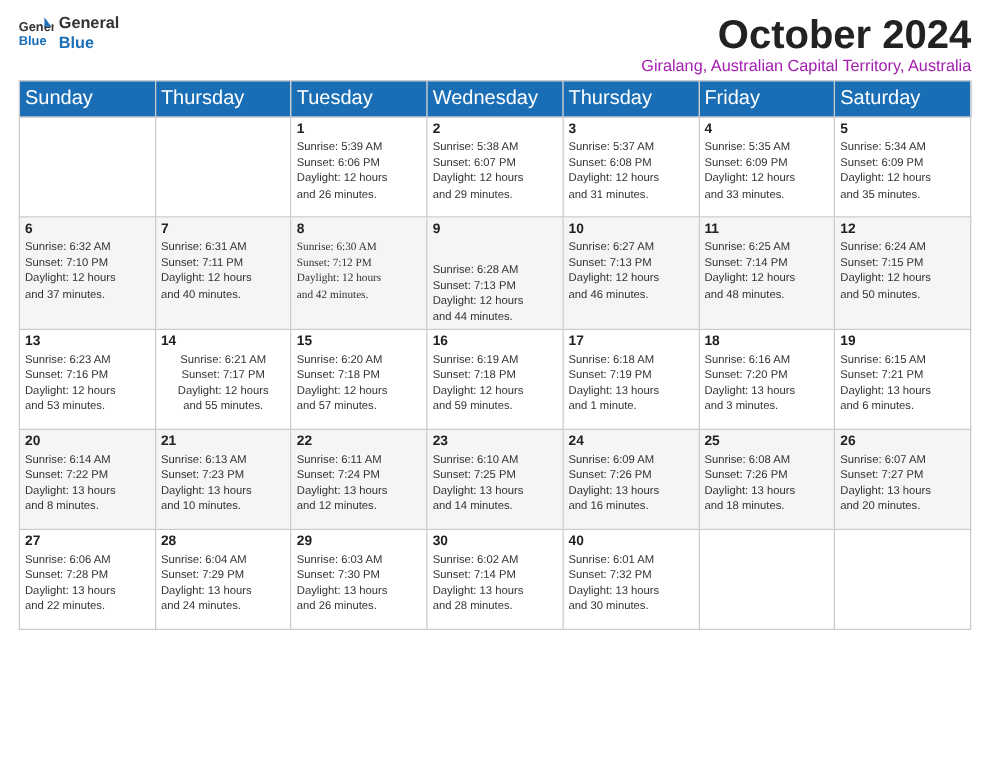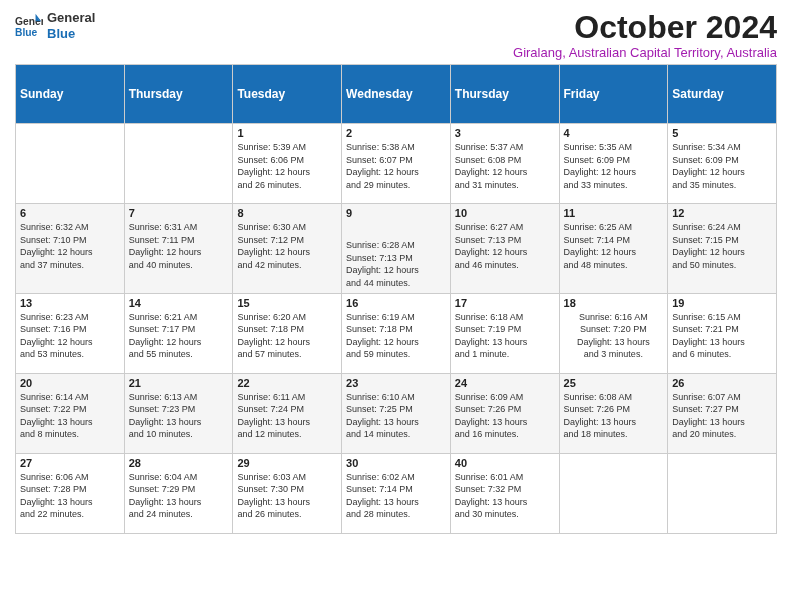--- a/index.html
+++ b/index.html
@@ -44,23 +44,23 @@
       color: #a21caf;
     }
     .calendar {
       width: 100%;
       border-collapse: collapse;
       table-layout: fixed;
     }
     .calendar th {
       background: #1a6eb5;
       color: #fff;
-      font-size: 12px;
-      font-weight: bold;
-      padding: 22px 4px;
+      font-size: 16px;
+      font-weight: normal;
+      padding: 5px 4px;
       text-align: left;
       border: 1px solid #ccc;
     }
     .calendar td {
       border: 1px solid #ccc;
       vertical-align: top;
       padding: 3px 4px;
       font-size: 9.5px;
       color: #333;
       height: 80px;
@@ -172,21 +172,21 @@
           </td>
           <td>
             <span class="day-num">7</span>
             <div class="day-info" style="white-space: pre-line;">Sunrise: 6:31 AM
 Sunset: 7:11 PM
 Daylight: 12 hours
 and 40 minutes.</div>
           </td>
           <td>
             <span class="day-num">8</span>
-            <div class="day-info" style="white-space: pre-line;">Sunrise: 6:30 AM
+            <div class="day-info" style="white-space: pre-line; font-family: Liberation Serif, serif;">Sunrise: 6:30 AM
 Sunset: 7:12 PM
 Daylight: 12 hours
 and 42 minutes.</div>
           </td>
           <td>
             <span class="day-num">9</span>
             <div class="day-info" style="white-space: pre-line; margin-top: 20px;">Sunrise: 6:28 AM
 Sunset: 7:13 PM
 Daylight: 12 hours
 and 44 minutes.</div>
@@ -216,21 +216,21 @@
         <tr>
           <td>
             <span class="day-num">13</span>
             <div class="day-info" style="white-space: pre-line;">Sunrise: 6:23 AM
 Sunset: 7:16 PM
 Daylight: 12 hours
 and 53 minutes.</div>
           </td>
           <td>
             <span class="day-num">14</span>
-            <div class="day-info" style="white-space: pre-line;">Sunrise: 6:21 AM
+            <div class="day-info" style="white-space: pre-line; text-align: center;">Sunrise: 6:21 AM
 Sunset: 7:17 PM
 Daylight: 12 hours
 and 55 minutes.</div>
           </td>
           <td>
             <span class="day-num">15</span>
             <div class="day-info" style="white-space: pre-line;">Sunrise: 6:20 AM
 Sunset: 7:18 PM
 Daylight: 12 hours
 and 57 minutes.</div>
@@ -244,21 +244,21 @@
           </td>
           <td>
             <span class="day-num">17</span>
             <div class="day-info" style="white-space: pre-line;">Sunrise: 6:18 AM
 Sunset: 7:19 PM
 Daylight: 13 hours
 and 1 minute.</div>
           </td>
           <td>
             <span class="day-num">18</span>
-            <div class="day-info" style="white-space: pre-line; text-align: center;">Sunrise: 6:16 AM
+            <div class="day-info" style="white-space: pre-line;">Sunrise: 6:16 AM
 Sunset: 7:20 PM
 Daylight: 13 hours
 and 3 minutes.</div>
           </td>
           <td>
             <span class="day-num">19</span>
             <div class="day-info" style="white-space: pre-line;">Sunrise: 6:15 AM
 Sunset: 7:21 PM
 Daylight: 13 hours
 and 6 minutes.</div>

